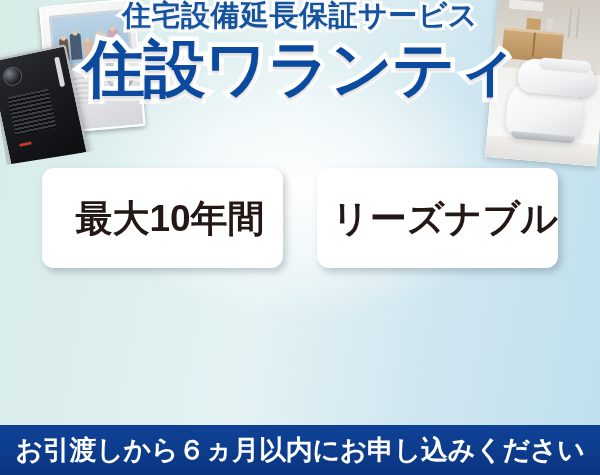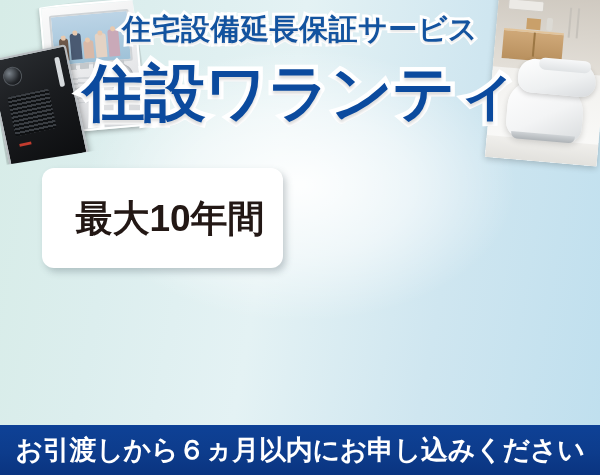--- a/index.html
+++ b/index.html
@@ -123,30 +123,30 @@
     position:absolute; left:46px; top:64px; width:52px; height:12px;
     background:linear-gradient(#f7f8f9,#e0e3e5); border-radius:8px;
   }
   #toilet-base { position:absolute; left:24px; top:140px; width:64px; height:7px; background:linear-gradient(#cfd3d6,#aeb3b7); border-radius:0 0 6px 6px; }
   #toilet-floor { position:absolute; left:0; bottom:0; width:100%; height:22px; background:linear-gradient(#f0efec,#e2e1dd); }
 
   
   #header-text {
     position:absolute; left:0; top:0; width:600px; height:162px;
     display:flex; flex-direction:column; align-items:center; justify-content:flex-start;
-    padding-top:14px; box-sizing:border-box;
+    box-sizing:border-box;
   }
   #subtitle {
     font-size:29px; font-weight:bold; color:#13539f; letter-spacing:0.5px;
     white-space:nowrap; line-height:1.05;
     -webkit-text-stroke:6px #ffffff; paint-order:stroke fill;
     text-shadow:0 2px 2px rgba(0,0,0,0.10);
   }
   #main-title {
-    margin-top:16px;
+    margin-top:6px;
     font-size:62px; font-weight:bold; color:#0b4a9e; letter-spacing:-1px;
     white-space:nowrap; line-height:1.08;
     -webkit-text-stroke:9px #ffffff; paint-order:stroke fill;
     text-shadow:0 3px 3px rgba(0,0,0,0.14);
   }
 
   
   #features {
     position:absolute; left:42px; top:168px; width:516px; height:222px;
     display:grid; grid-template-columns:241px 241px; grid-template-rows:100px 100px;
@@ -226,19 +226,22 @@
       <div id="subtitle">住宅設備延長保証サービス</div>
       <div id="main-title">住設ワランティ</div>
     </div>
 
   </div>
 
   <div id="features">
     <div class="feature-box">
       <span class="feature-label">最大10年間</span>
     </div>
+    <div class="feature-box">
+      <span class="feature-label">リーズナブル</span>
+    </div>
   </div>
 
   <div id="bottom-bar">
     <span id="bottom-bar-text">お引渡しから６ヵ月以内にお申し込みください</span>
   </div>
 
 </div>
 
 </body></html>

